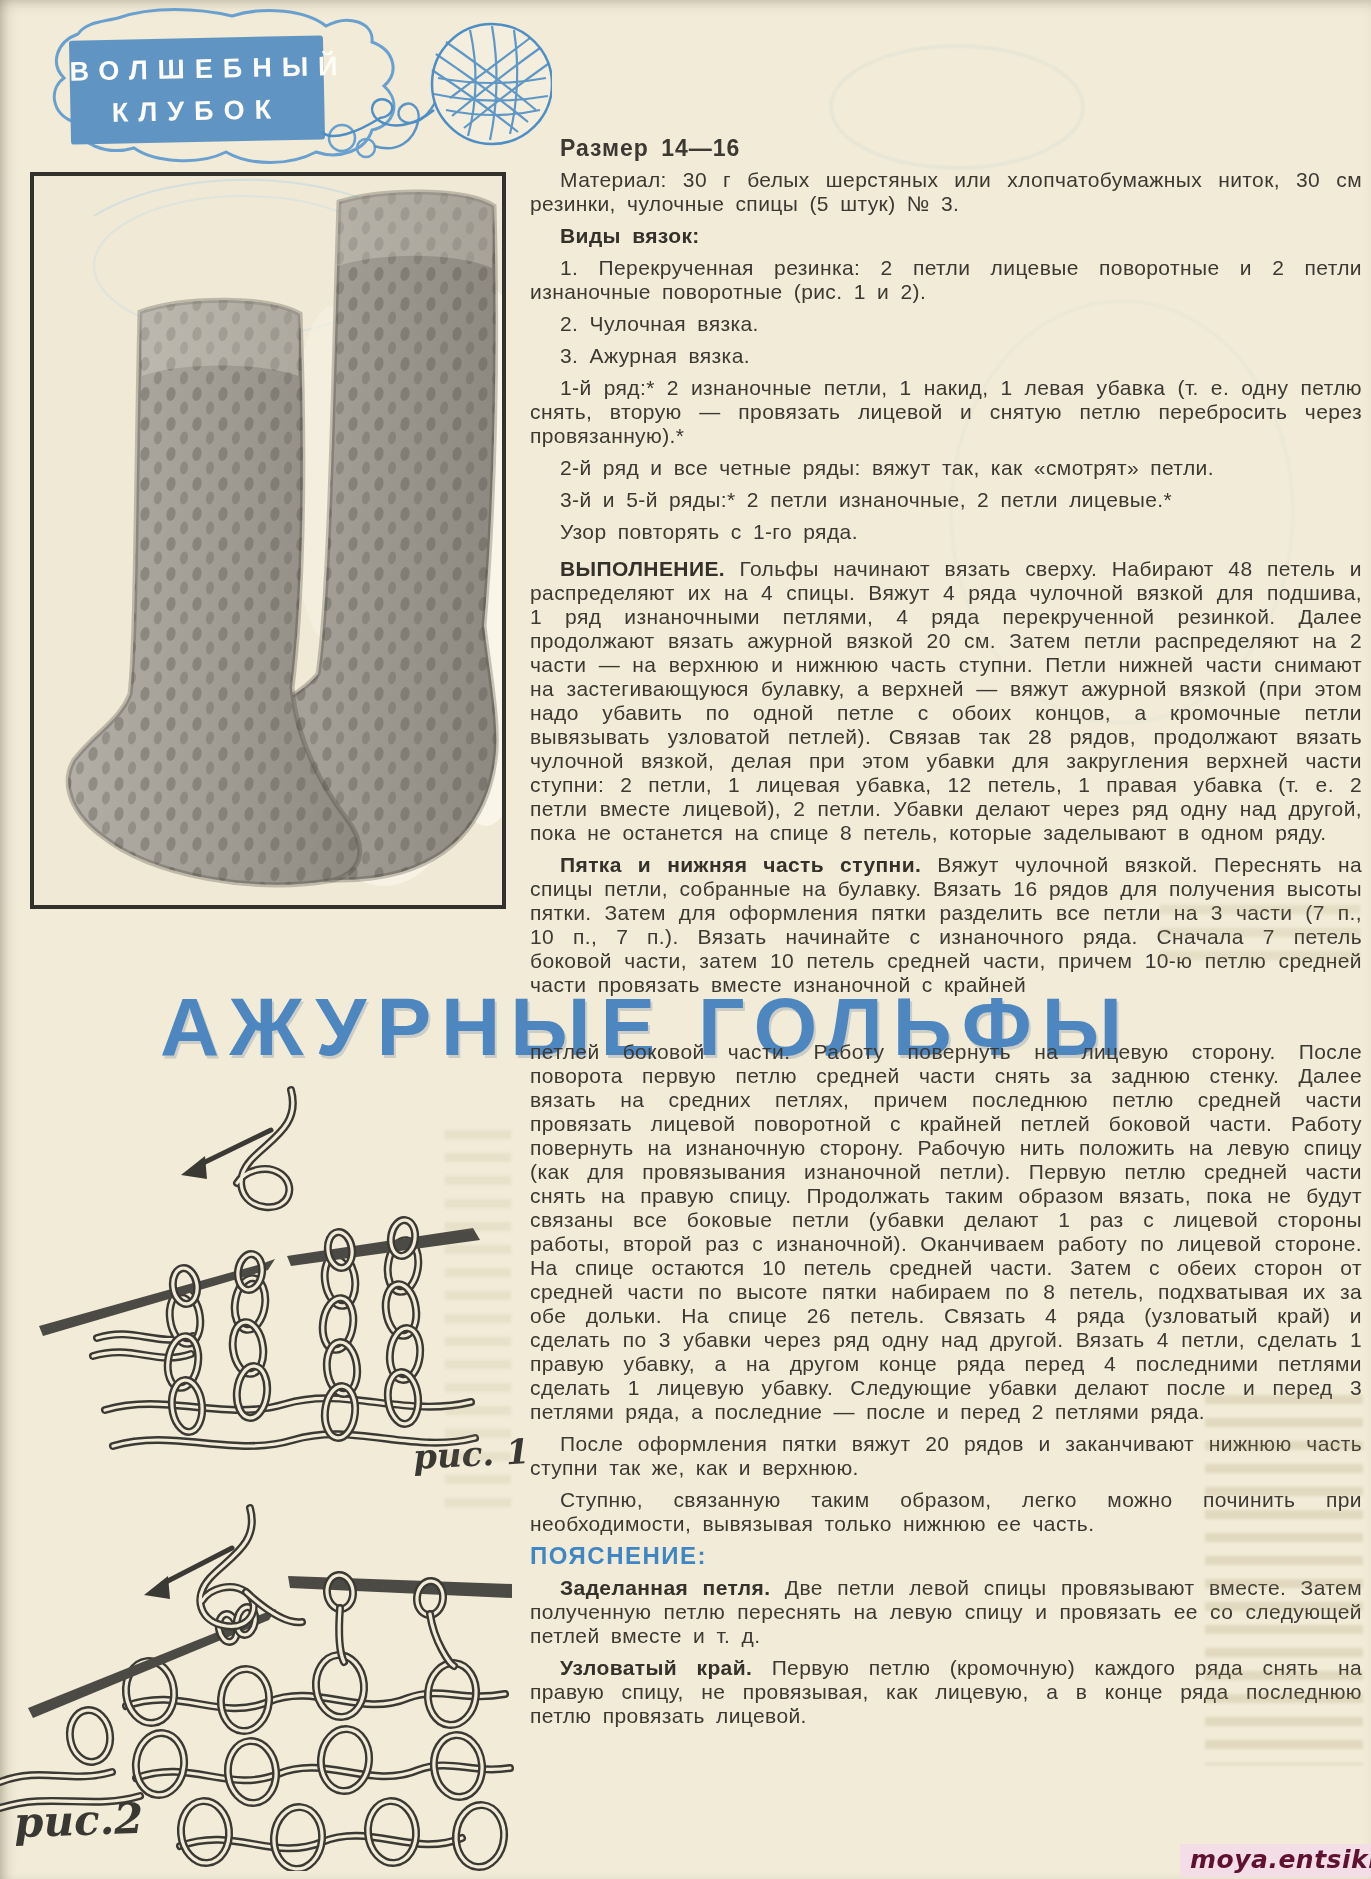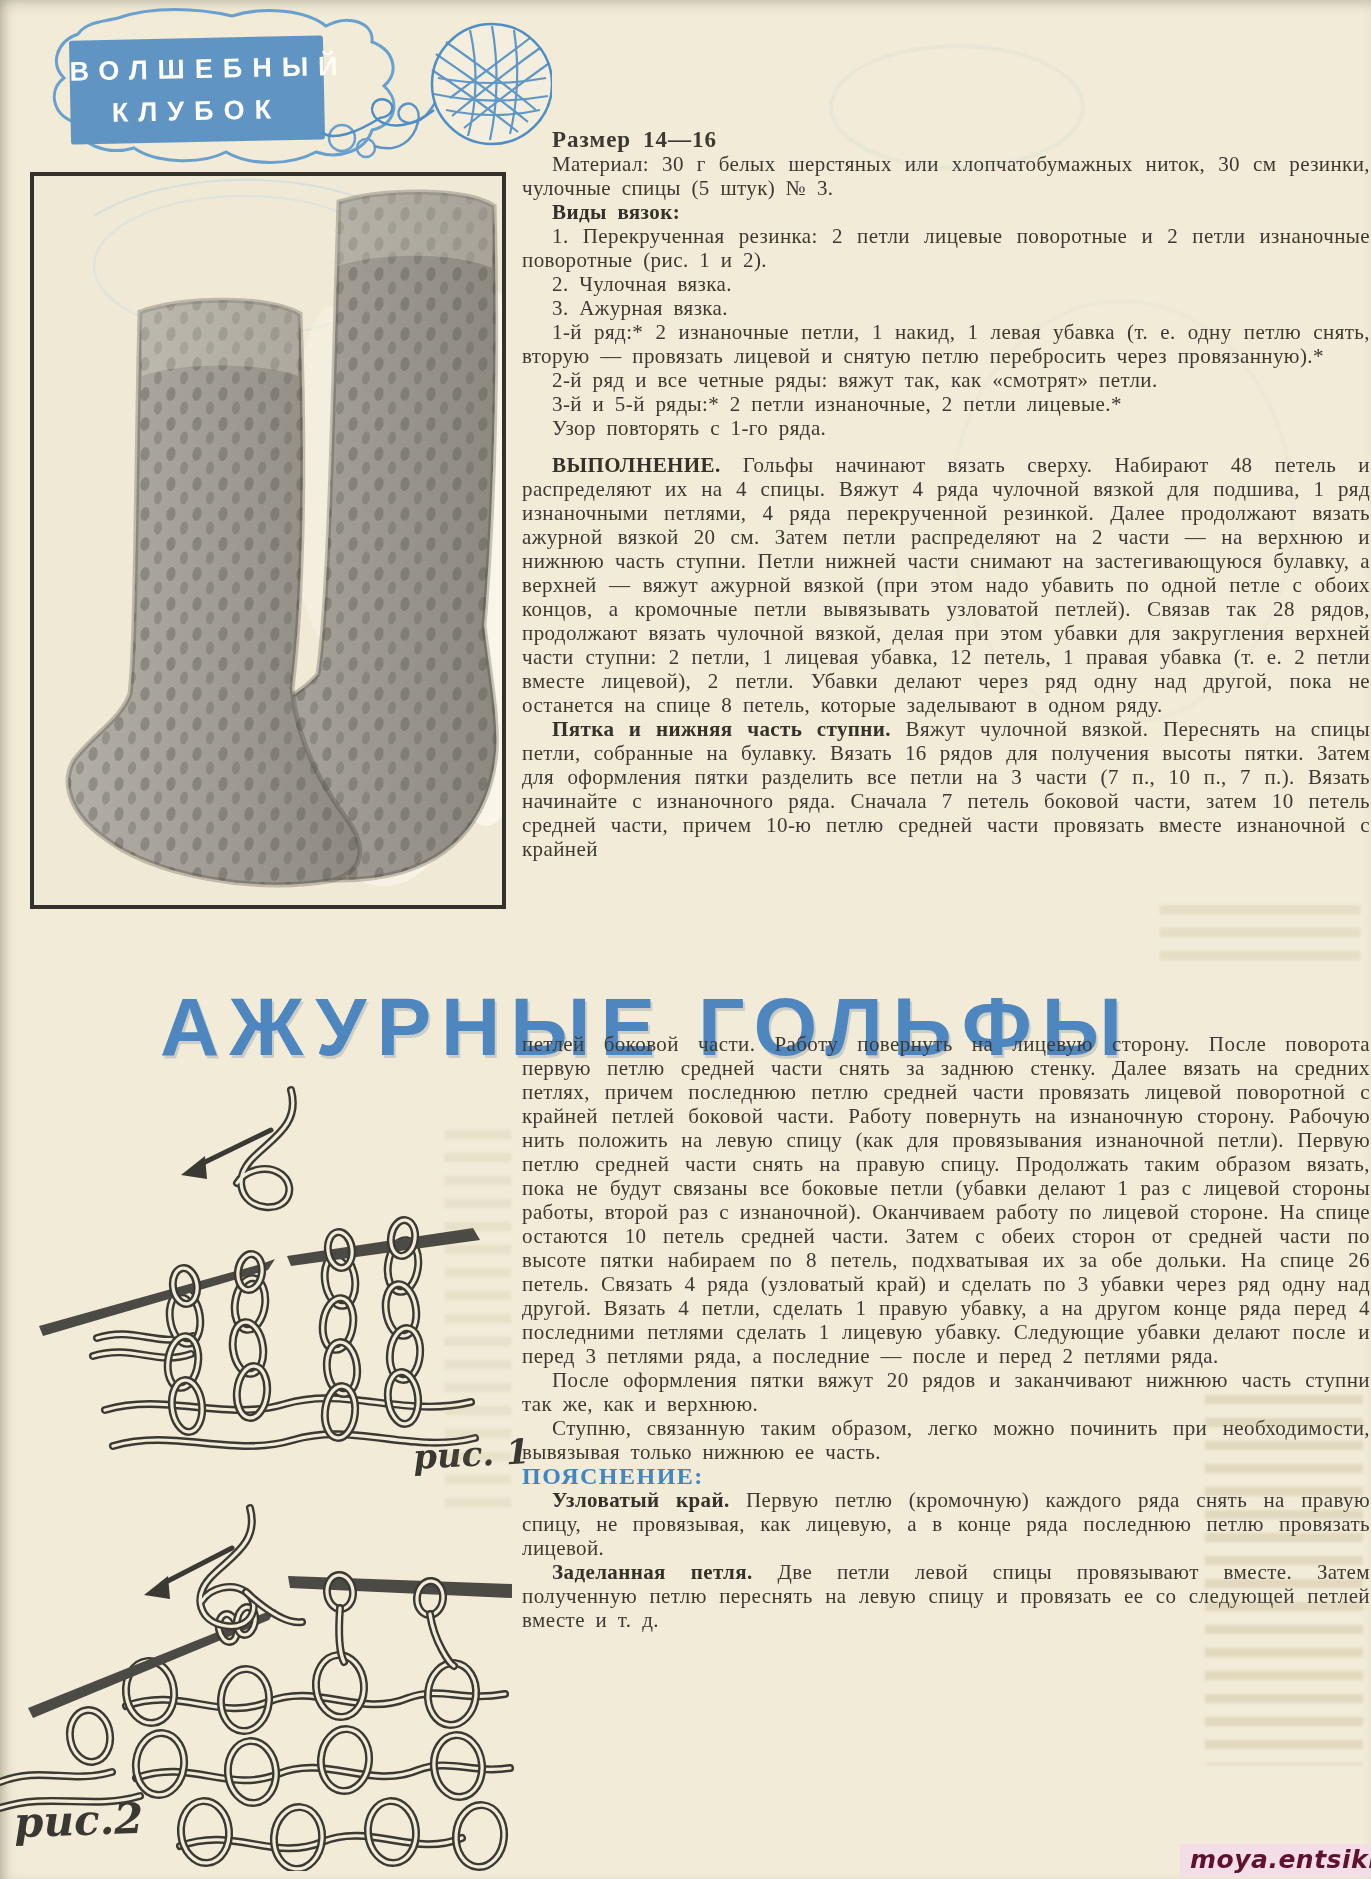--- a/index.html
+++ b/index.html
@@ -5,21 +5,21 @@
   html,body{margin:0;padding:0;background:#cfc9b6;}
   .page{
     position:relative; width:1371px; height:1879px; overflow:hidden;
     background:#f1ebd7;
     box-shadow:inset 10px 0 14px -8px rgba(120,112,90,.55), inset 0 10px 14px -8px rgba(120,112,90,.35);
     font-family:"Liberation Sans", sans-serif;
   }
   
   .col{position:absolute; left:522px; width:848px; color:#3c3933;
        font-size:21px; line-height:24px; letter-spacing:.4px; word-spacing:5px;}
-  .col p{margin:0; text-indent:30px; text-align:justify;font-family:Liberation Serif, serif;}
+  .col p{margin:8px; text-indent:30px; text-align:justify;}
   .col p.noindent{text-indent:0;}
   .col p.gap{margin-top:13px;}
   .col b{font-weight:bold; color:#34312b;}
   .size-h{font-weight:bold; text-align:center; font-size:23px; margin:0 0 6px 0; letter-spacing:1px;}
   .expl-h{font-weight:bold; color:#3f86c4; font-size:24px; letter-spacing:1.5px; margin:22px 0 12px 0; text-indent:0 !important;}
   .col-top{top:128px;}
   .col-bottom{top:1032px;}
   
   .big-title{
     position:absolute; left:150px; top:970px; margin:10px; white-space:nowrap;
@@ -146,22 +146,22 @@
     <p><b></b><span>Узор повторять с 1-го ряда.</span></p>
     <p class="gap"><b>ВЫПОЛНЕНИЕ.</b><span> Гольфы начинают вязать сверху. Набирают 48 петель и распределяют их на 4 спицы. Вяжут 4 ряда чулочной вязкой для подшива, 1 ряд изнаночными петлями, 4 ряда перекрученной резинкой. Далее продолжают вязать ажурной вязкой 20 см. Затем петли распределяют на 2 части — на верхнюю и нижнюю часть ступни. Петли нижней части снимают на застегивающуюся булавку, а верхней — вяжут ажурной вязкой (при этом надо убавить по одной петле с обоих концов, а кромочные петли вывязывать узловатой петлей). Связав так 28 рядов, продолжают вязать чулочной вязкой, делая при этом убавки для закругления верхней части ступни: 2 петли, 1 лицевая убавка, 12 петель, 1 правая убавка (т. е. 2 петли вместе лицевой), 2 петли. Убавки делают через ряд одну над другой, пока не останется на спице 8 петель, которые заделывают в одном ряду.</span></p>
     <p><b>Пятка и нижняя часть ступни.</b><span> Вяжут чулочной вязкой. Переснять на спицы петли, собранные на булавку. Вязать 16 рядов для получения высоты пятки. Затем для оформления пятки разделить все петли на 3 части (7 п., 10 п., 7 п.). Вязать начинайте с изнаночного ряда. Сначала 7 петель боковой части, затем 10 петель средней части, причем 10-ю петлю средней части провязать вместе изнаночной с крайней</span></p>
   </div>
 
   <div class="col col-bottom">
     <p class="noindent"><b></b><span>петлей боковой части. Работу повернуть на лицевую сторону. После поворота первую петлю средней части снять за заднюю стенку. Далее вязать на средних петлях, причем последнюю петлю средней части провязать лицевой поворотной с крайней петлей боковой части. Работу повернуть на изнаночную сторону. Рабочую нить положить на левую спицу (как для провязывания изнаночной петли). Первую петлю средней части снять на правую спицу. Продолжать таким образом вязать, пока не будут связаны все боковые петли (убавки делают 1 раз с лицевой стороны работы, второй раз с изнаночной). Оканчиваем работу по лицевой стороне. На спице остаются 10 петель средней части. Затем с обеих сторон от средней части по высоте пятки набираем по 8 петель, подхватывая их за обе дольки. На спице 26 петель. Связать 4 ряда (узловатый край) и сделать по 3 убавки через ряд одну над другой. Вязать 4 петли, сделать 1 правую убавку, а на другом конце ряда перед 4 последними петлями сделать 1 лицевую убавку. Следующие убавки делают после и перед 3 петлями ряда, а последние — после и перед 2 петлями ряда.</span></p>
     <p><b></b><span>После оформления пятки вяжут 20 рядов и заканчивают нижнюю часть ступни так же, как и верхнюю.</span></p>
     <p><b></b><span>Ступню, связанную таким образом, легко можно починить при необходимости, вывязывая только нижнюю ее часть.</span></p>
     <p class="expl-h">ПОЯСНЕНИЕ:</p>
+    <p><b>Заделанная петля.</b><span> Две петли левой спицы провязывают вместе. Затем полученную петлю переснять на левую спицу и провязать ее со следующей петлей вместе и т. д.</span></p>
     <p><b>Узловатый край.</b><span> Первую петлю (кромочную) каждого ряда снять на правую спицу, не провязывая, как лицевую, а в конце ряда последнюю петлю провязать лицевой.</span></p>
-    <p><b>Заделанная петля.</b><span> Две петли левой спицы провязывают вместе. Затем полученную петлю переснять на левую спицу и провязать ее со следующей петлей вместе и т. д.</span></p>
   </div>
 
   <svg class="fig1" viewBox="0 0 445 390">
 
     <path class="cord" d="M62,258 C100,246 122,268 158,256"></path>
       <path class="cordl" d="M62,258 C100,246 122,268 158,256"></path>
     <path class="cord" d="M58,276 C98,264 122,286 156,274"></path>
       <path class="cordl" d="M58,276 C98,264 122,286 156,274"></path>
     <path class="cord" d="M70,330 C130,312 190,342 250,324 C310,306 370,338 436,322"></path>
       <path class="cordl" d="M70,330 C130,312 190,342 250,324 C310,306 370,338 436,322"></path>

